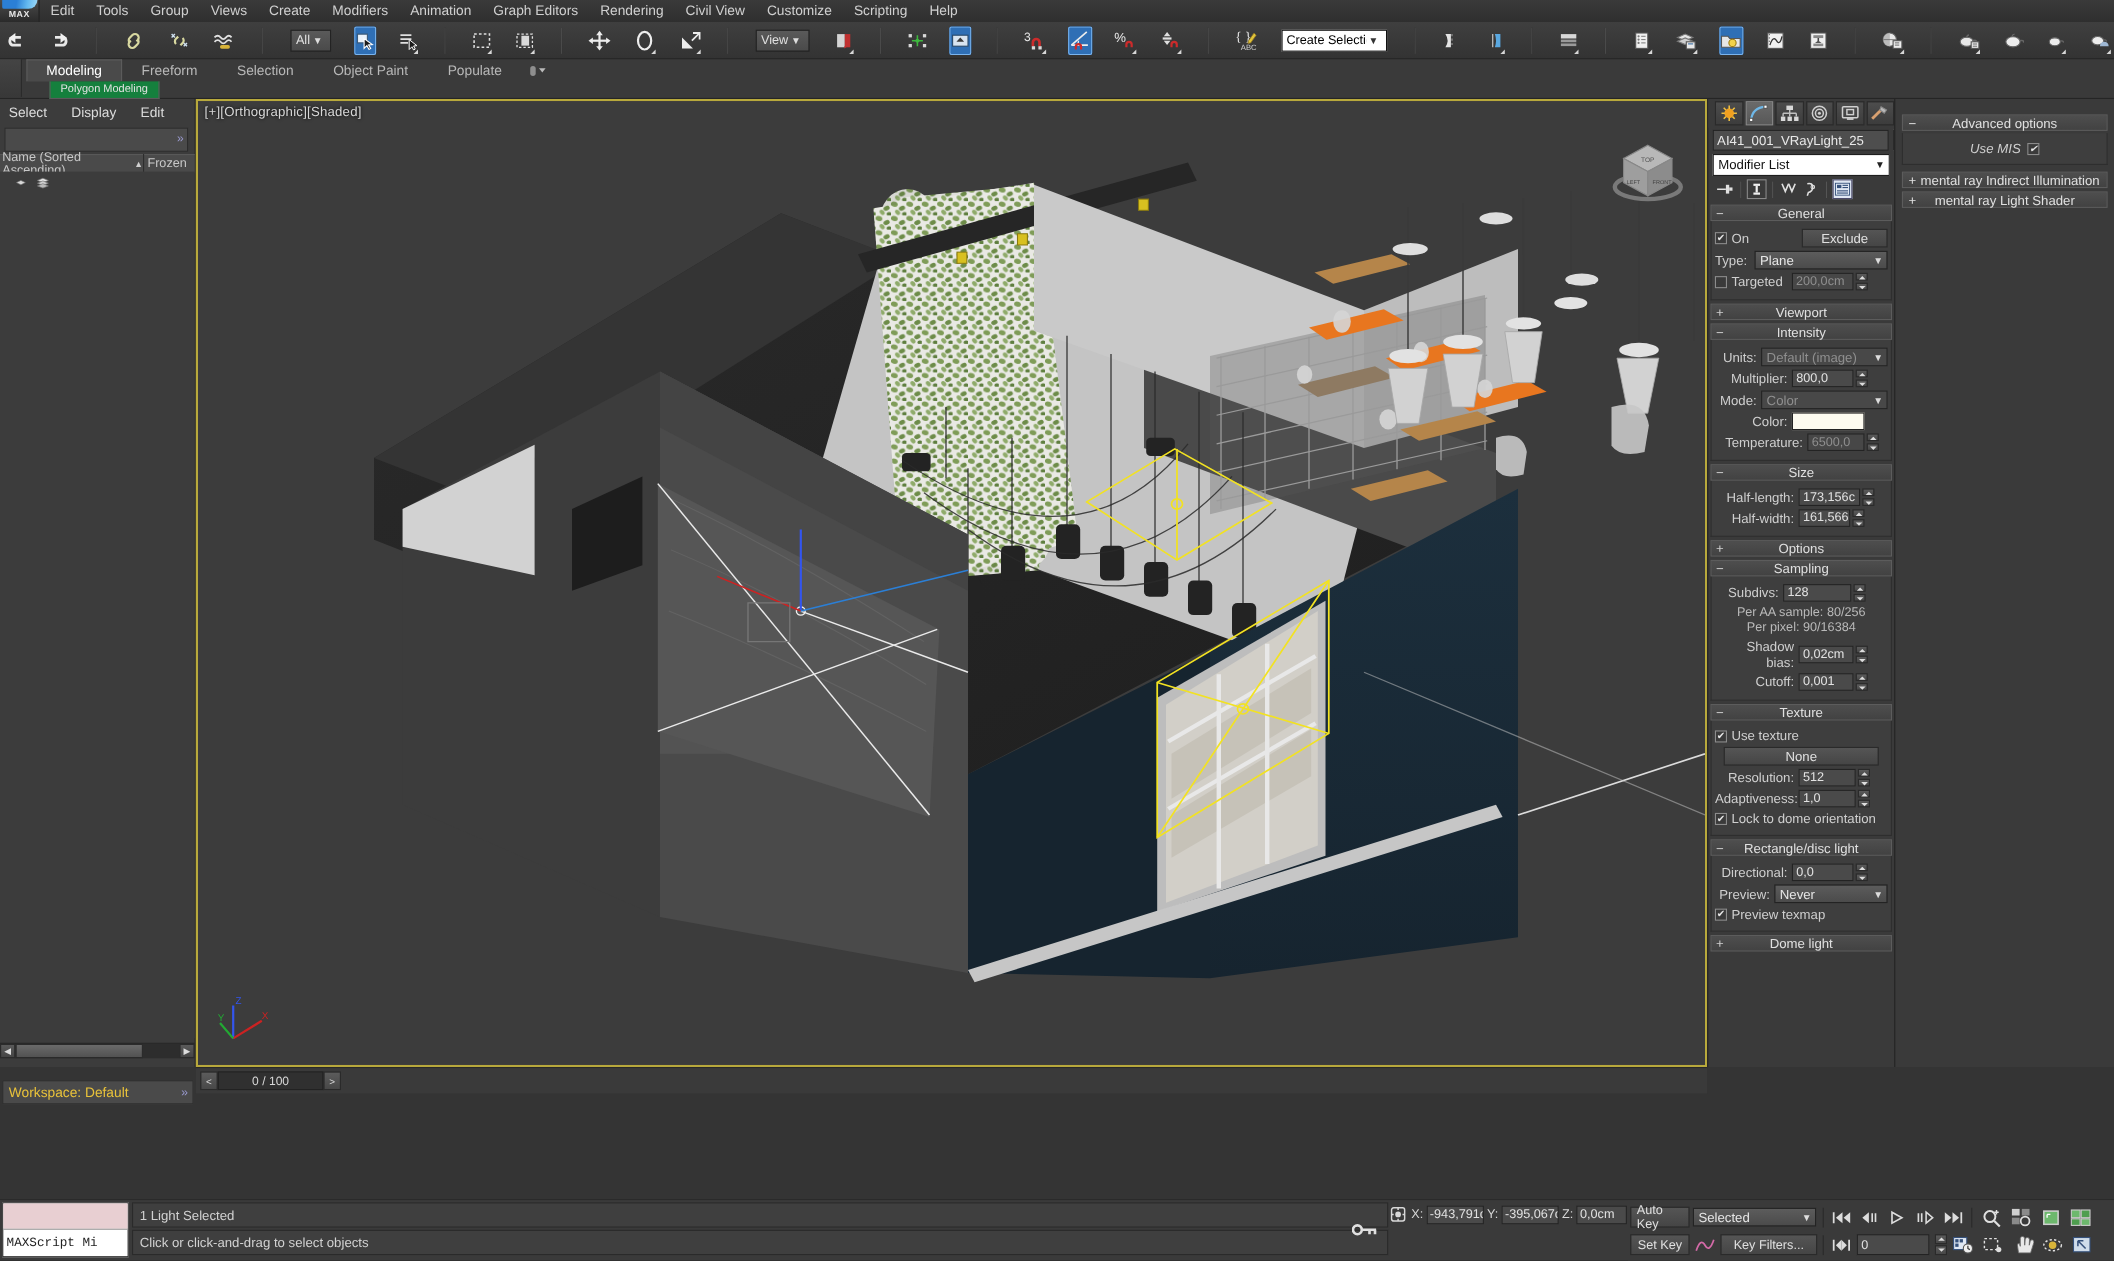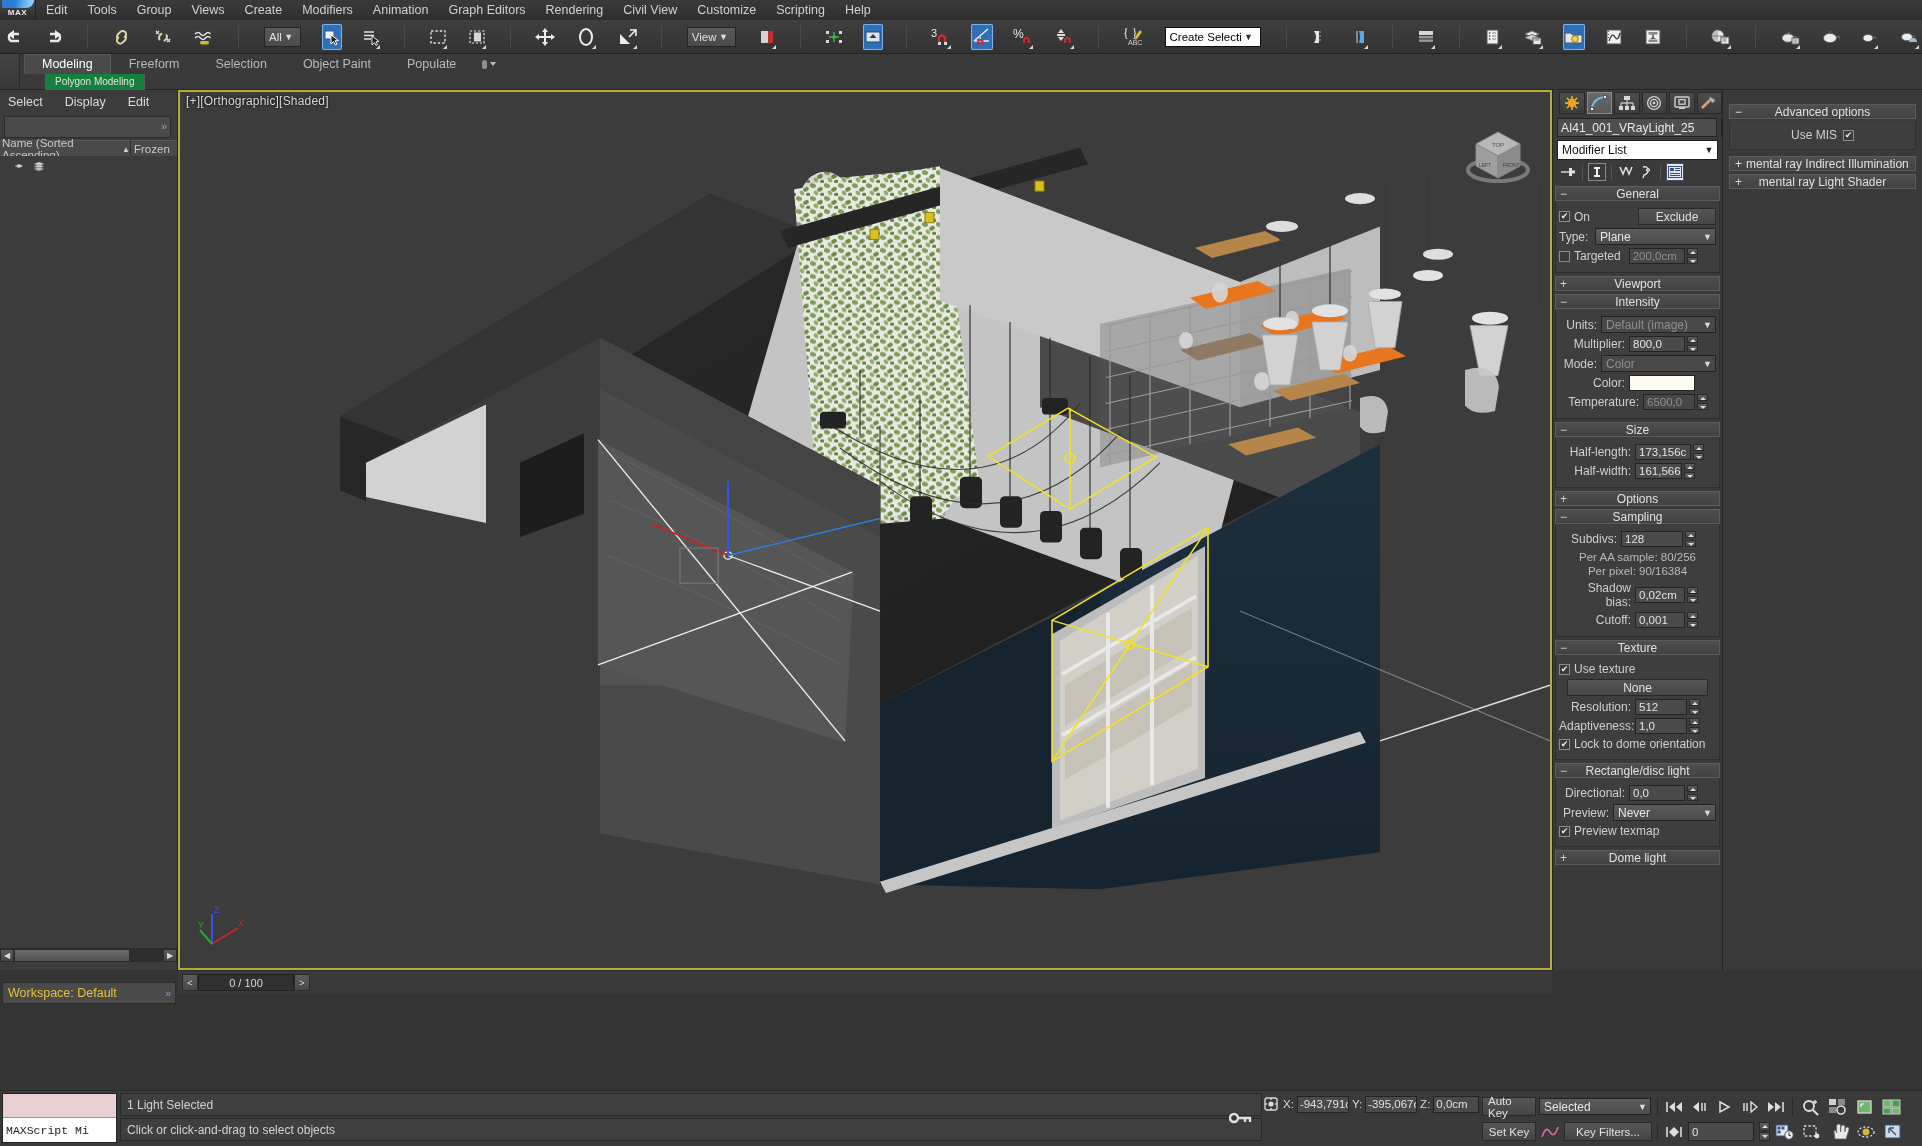--- a/index.html
+++ b/index.html
@@ -166,21 +166,21 @@
   .info{ text-align:center; font-size:11.5px; color:#b9b9b9; line-height:14px; }
 
   
   .farpanel{ position:absolute; right:0; top:90px; width:200px; bottom:176px;
      background:#3a3a3a; border-left:1px solid #242424; padding:14px 6px 0 6px; }
   .fr-roll{ margin-bottom:4px; }
   .fr-bar{ height:15px; background:linear-gradient(#4e4e4e,#424242); border:1px solid #5c5c5c;
      display:flex; align-items:center; justify-content:center; position:relative;
      font-size:12px; color:#e0e0e0; margin-bottom:2px; }
   .fr-bar .pm{ position:absolute; left:5px; }
-  .fr-body{ border:1px solid #2e2e2e; border-top:none; background:#3e3e3e; padding:4px; }
+  .fr-body{ border:1px solid #2e2e2e; border-top:none; background:#3e3e3e; padding:4px;font-style:italic; }
 
   
   .statusbar{ position:absolute; left:0; bottom:0; width:1922px; height:56px;
      background:#3a3a3a; border-top:1px solid #2a2a2a; }
   .mxs{ position:absolute; left:2px; top:2px; width:115px; height:50px;
      background:#fff; border:1px solid #222; }
   .mxs .pink{ height:23px; background:#e8cfd2; }
   .mxs .lab{ height:25px; line-height:25px; padding-left:3px; font-family:"Liberation Mono", monospace;
      font-size:11.5px; color:#222; border-top:1px solid #999; }
   .sb-prompt{ position:absolute; left:120px; top:2px; right:660px; height:23px;

